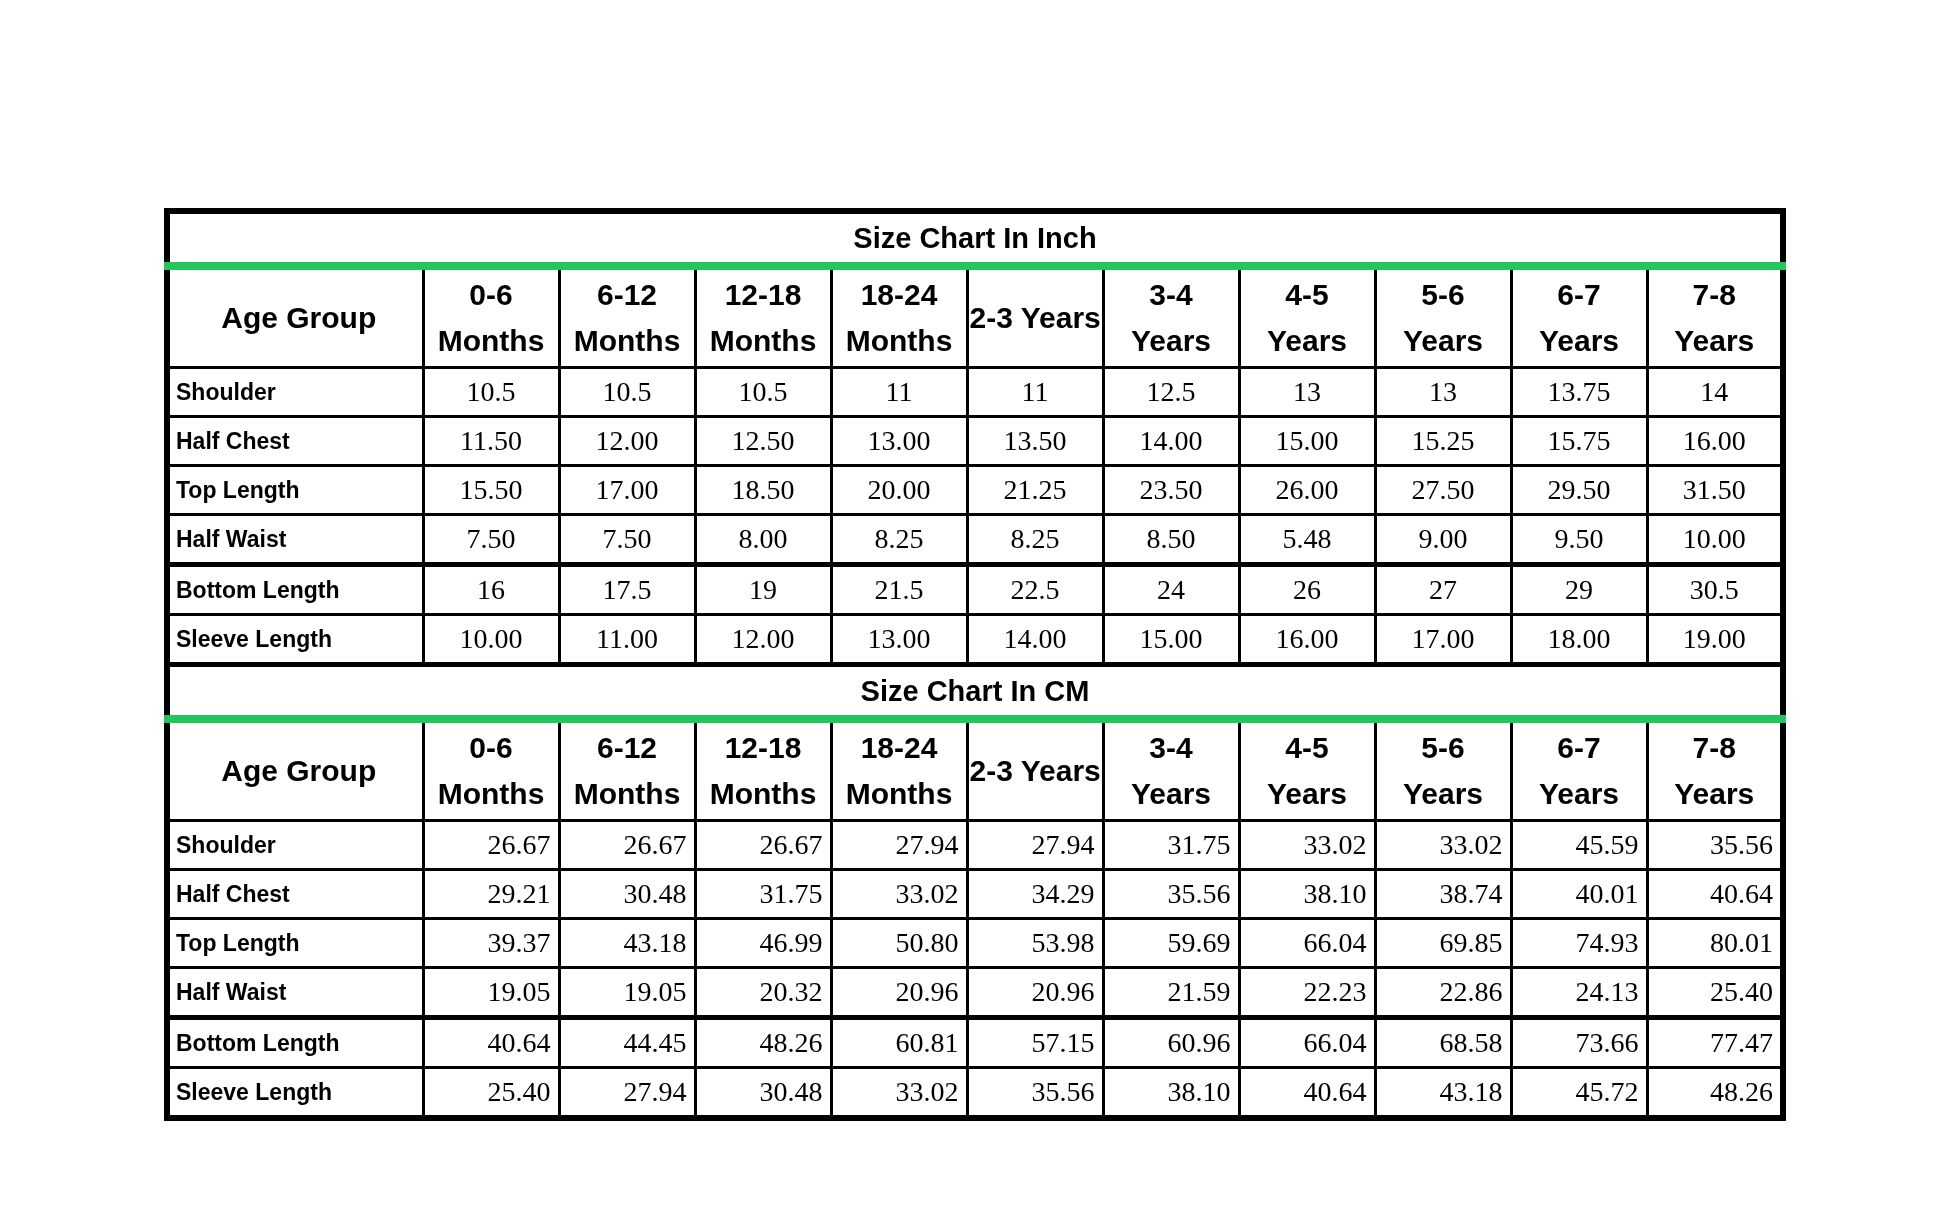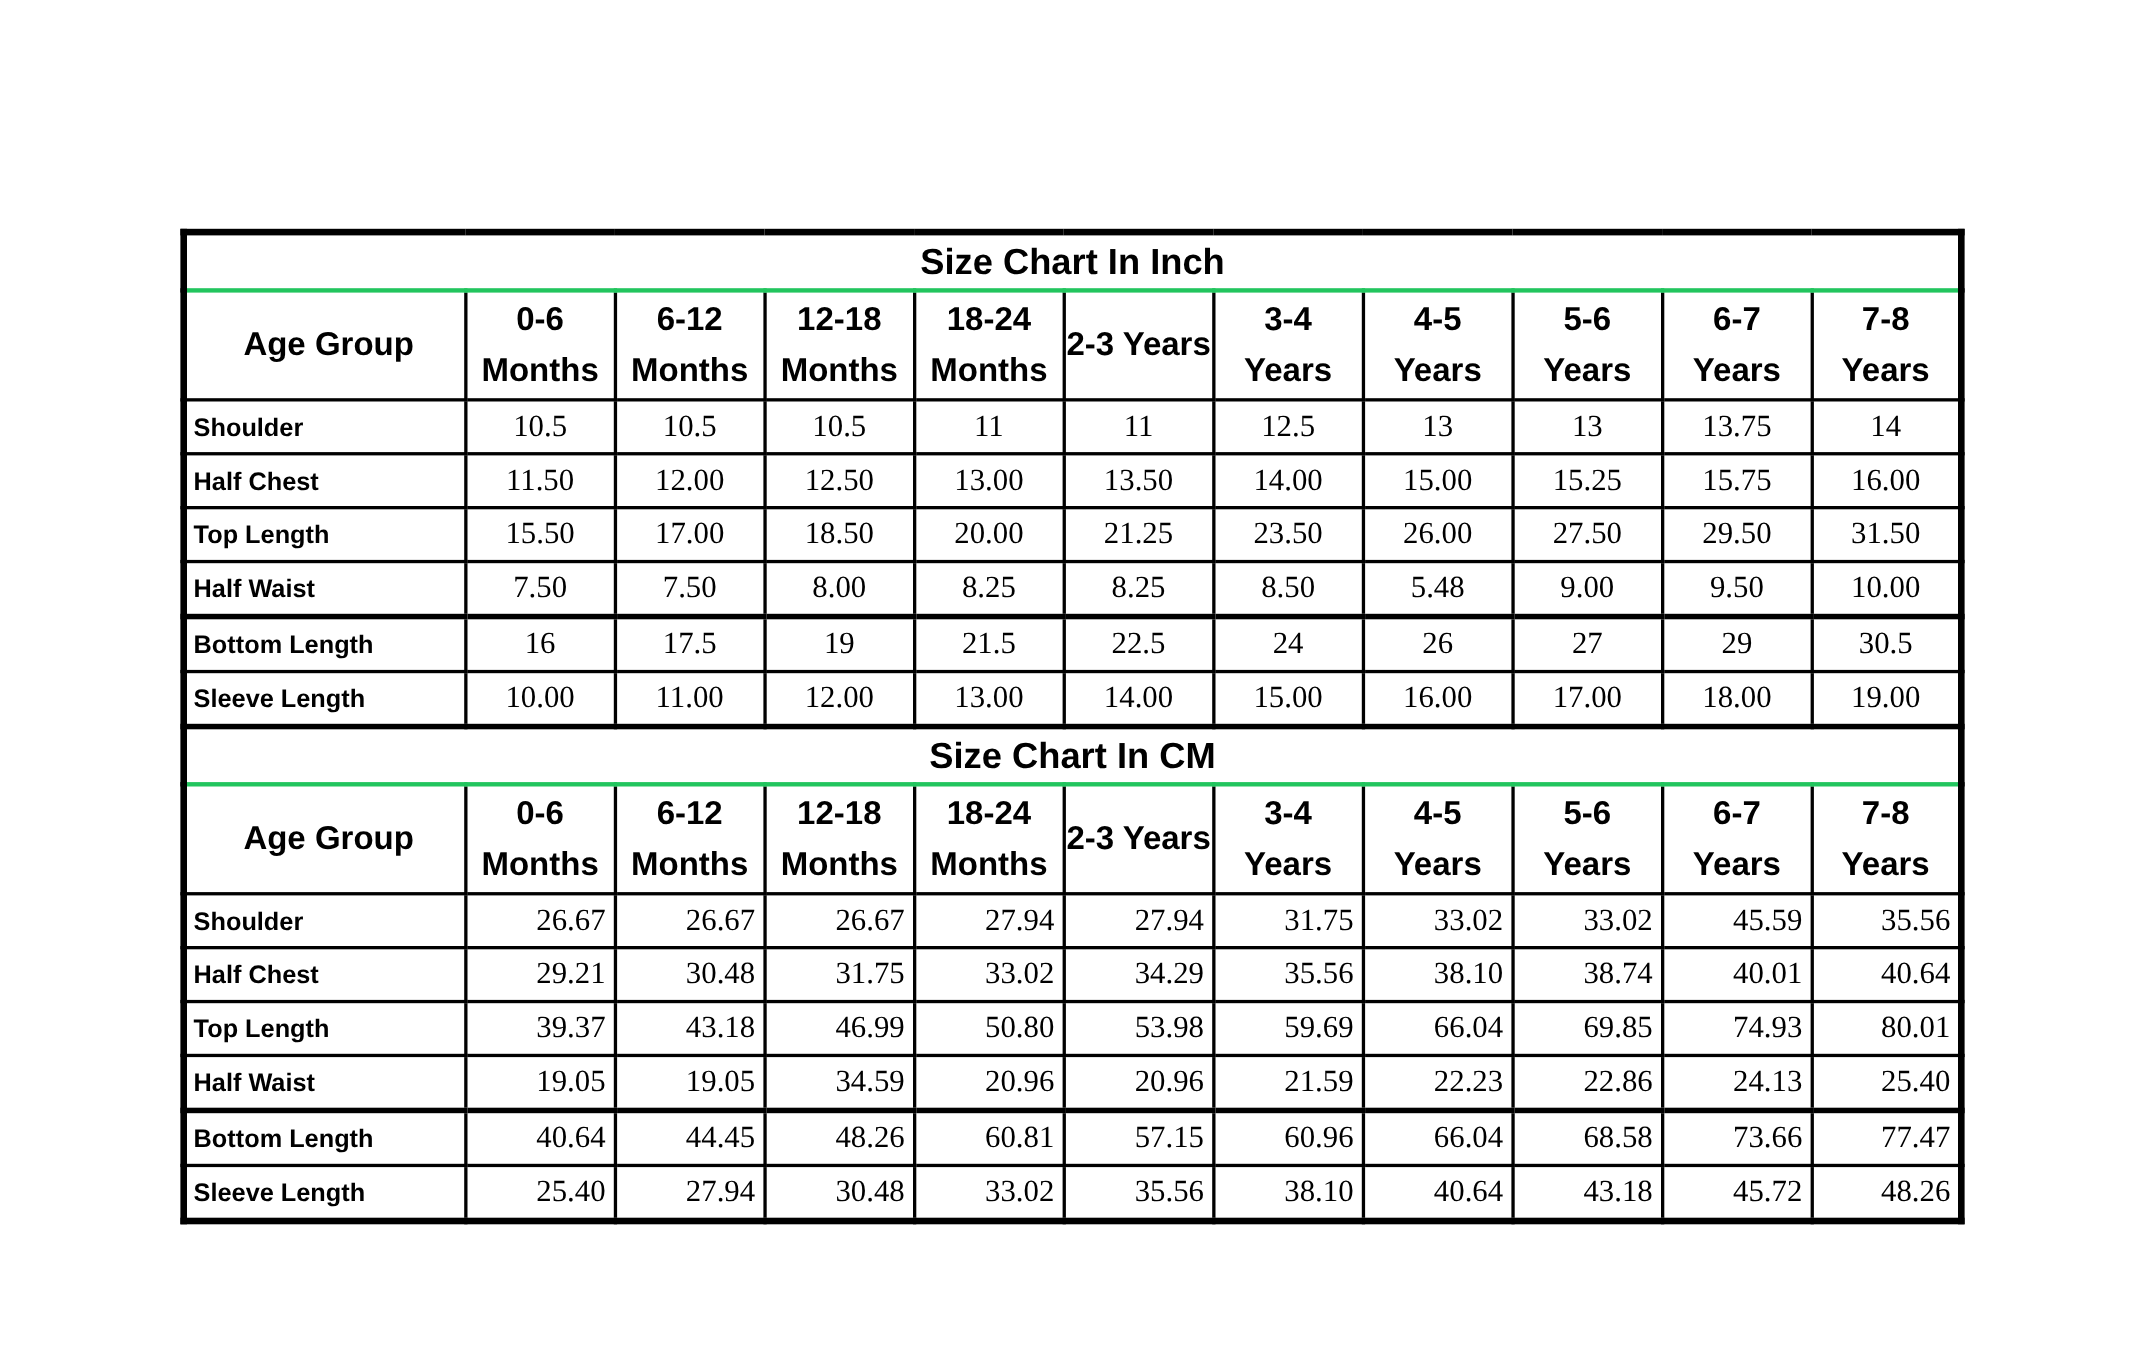--- a/index.html
+++ b/index.html
@@ -27,22 +27,22 @@
     border: 3px solid #000;
     color: #000;
     overflow: hidden;
     white-space: nowrap;
   }
   td.title-cell {
     height: 46px;
     text-align: center;
     vertical-align: middle;
     font-weight: bold;
-    font-size: 33px;
-    border-bottom: 4px solid #22c55e;
+    font-size: 29px;
+    border-bottom: 8px solid #22c55e;
     border-top: 5px solid #000;
   }
   tr.header-row td {
     height: 94px;
     font-weight: bold;
     font-size: 30px;
     text-align: center;
     vertical-align: middle;
     line-height: 1.55;
   }
@@ -233,21 +233,21 @@
           <td class="val right">59.69</td>
           <td class="val right">66.04</td>
           <td class="val right">69.85</td>
           <td class="val right">74.93</td>
           <td class="val right">80.01</td>
         </tr>
         <tr class="data-row">
           <td class="row-label">Half Waist</td>
           <td class="val right">19.05</td>
           <td class="val right">19.05</td>
-          <td class="val right">34.59</td>
+          <td class="val right">20.32</td>
           <td class="val right">20.96</td>
           <td class="val right">20.96</td>
           <td class="val right">21.59</td>
           <td class="val right">22.23</td>
           <td class="val right">22.86</td>
           <td class="val right">24.13</td>
           <td class="val right">25.40</td>
         </tr>
         <tr class="data-row thick-top">
           <td class="row-label">Bottom Length</td>

